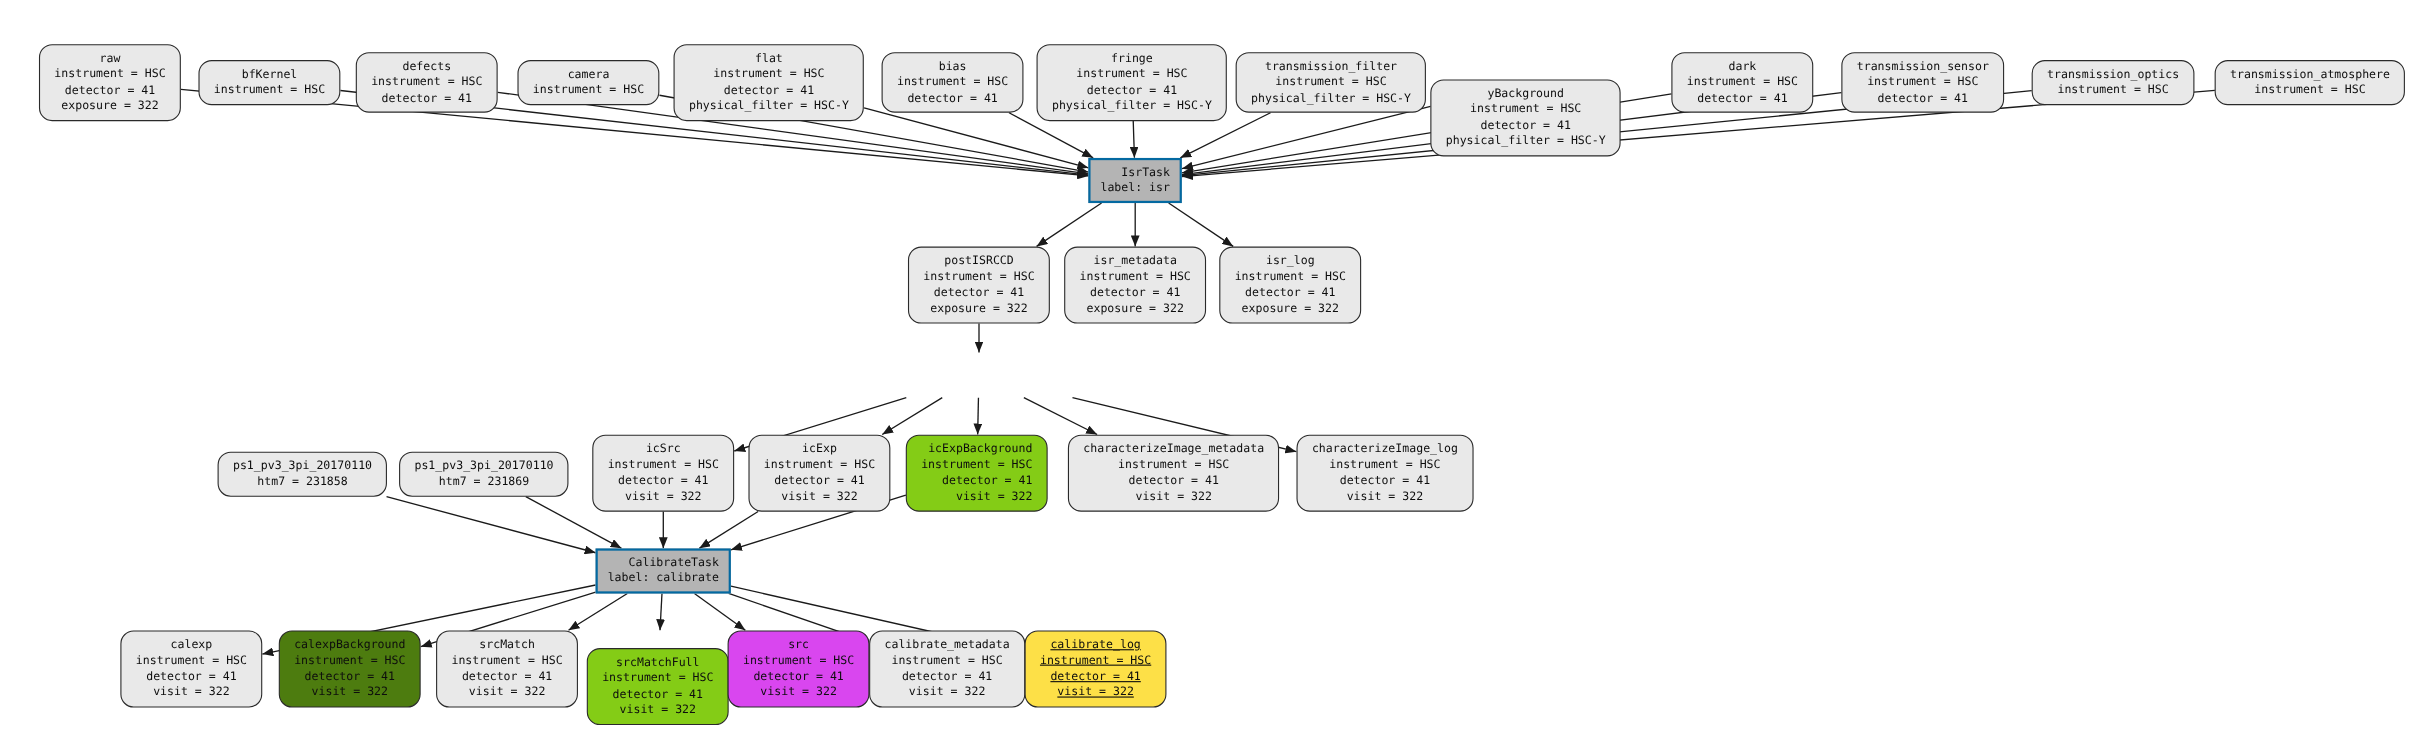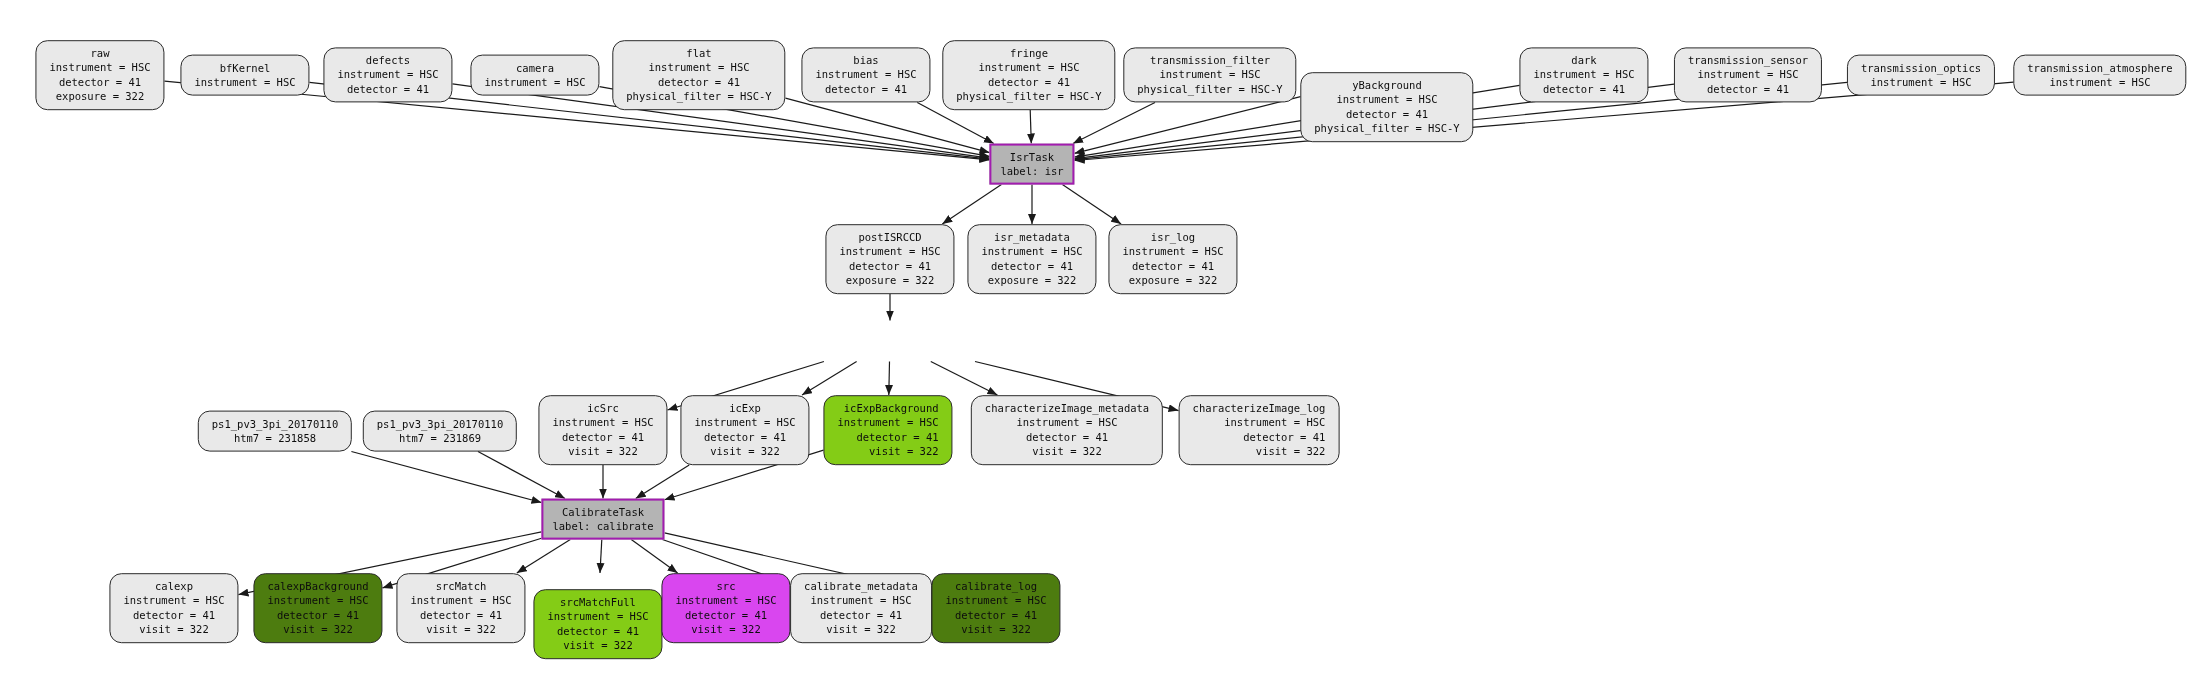--- a/index.html
+++ b/index.html
@@ -25,23 +25,24 @@
     box-sizing: border-box;
   }
   .node.dataset {
     background: #e9e9e9;
     border: 1.4px solid #2a2a2a;
     border-radius: 12px;
     padding: 5px 13px;
   }
   .node.task {
     background: #b4b4b4;
-    border: 2px solid #a21caf;
+    border: 2px solid #0369a1;
     border-radius: 0;
     padding: 4px 9px;
+    text-align: right;
   }
   .node-line { pointer-events: none; }
 </style>
 </head>
 <body>
 
 <div class="stage">
   <svg class="edge-layer" width="2199" height="682">
     <defs>
       <marker id="arrow" viewBox="0 0 10 8" refX="10" refY="4" markerWidth="10" markerHeight="8" markerUnits="userSpaceOnUse" orient="auto">
@@ -198,21 +199,21 @@
         <div class="node-line">instrument = HSC</div>
         <div class="node-line">detector = 41</div>
         <div class="node-line">visit = 322</div>
       </div>
       <div class="node dataset" style="left: 1067px; top: 430px; background: rgb(233, 233, 233);">
         <div class="node-line">characterizeImage_metadata</div>
         <div class="node-line">instrument = HSC</div>
         <div class="node-line">detector = 41</div>
         <div class="node-line">visit = 322</div>
       </div>
-      <div class="node dataset" style="left: 1259px; top: 430px; background: rgb(233, 233, 233); text-align: right;">
+      <div class="node dataset" style="left: 1259px; top: 430px; background: rgb(233, 233, 233);">
         <div class="node-line">characterizeImage_log</div>
         <div class="node-line">instrument = HSC</div>
         <div class="node-line">detector = 41</div>
         <div class="node-line">visit = 322</div>
       </div>
       <div class="node task" style="left: 603px; top: 519px; background: rgb(180, 180, 180);">
         <div class="node-line">CalibrateTask</div>
         <div class="node-line">label: calibrate</div>
       </div>
       <div class="node dataset" style="left: 174px; top: 608px; background: rgb(233, 233, 233);">
@@ -244,20 +245,20 @@
         <div class="node-line">instrument = HSC</div>
         <div class="node-line">detector = 41</div>
         <div class="node-line">visit = 322</div>
       </div>
       <div class="node dataset" style="left: 861px; top: 608px; background: rgb(233, 233, 233);">
         <div class="node-line">calibrate_metadata</div>
         <div class="node-line">instrument = HSC</div>
         <div class="node-line">detector = 41</div>
         <div class="node-line">visit = 322</div>
       </div>
-      <div class="node dataset" style="left: 996px; top: 608px; background: #4d7c0f;">
+      <div class="node dataset" style="left: 996px; top: 608px; background: #fde047; text-decoration: underline;">
         <div class="node-line">calibrate_log</div>
         <div class="node-line">instrument = HSC</div>
         <div class="node-line">detector = 41</div>
         <div class="node-line">visit = 322</div>
       </div>
     </div>
 </div>
 
 </body></html>

